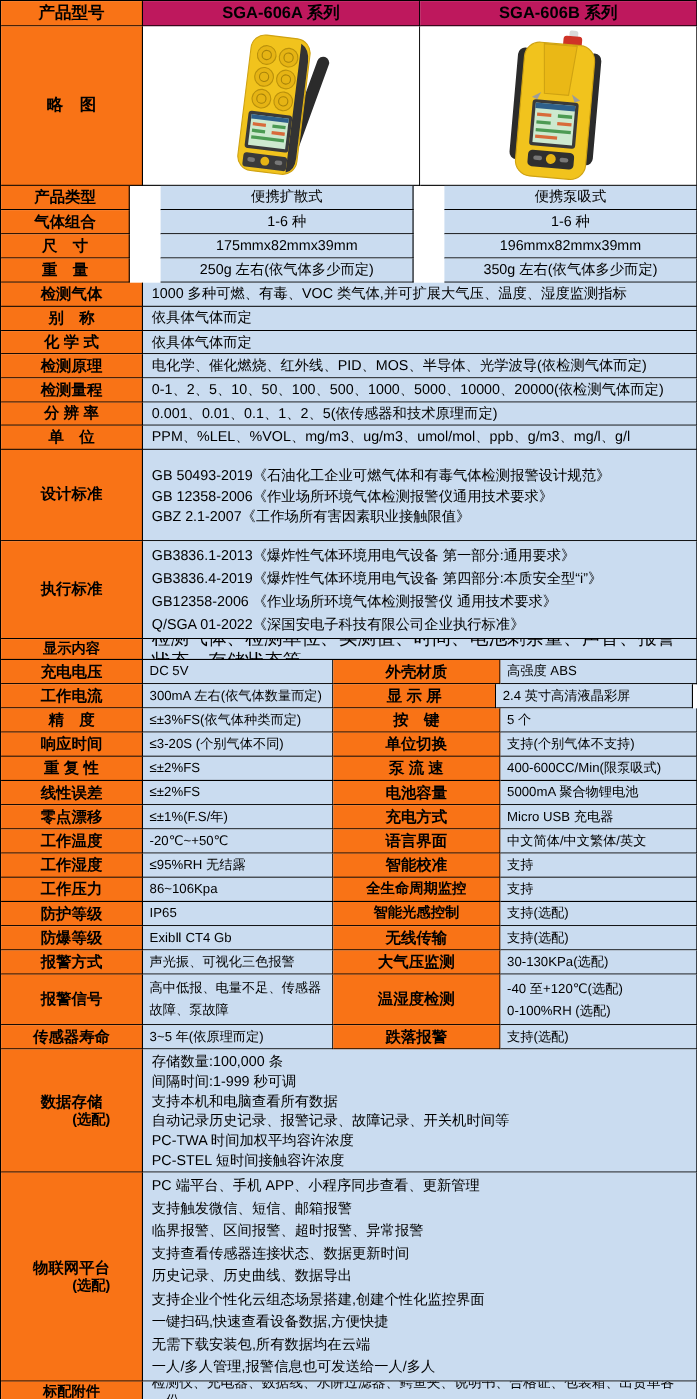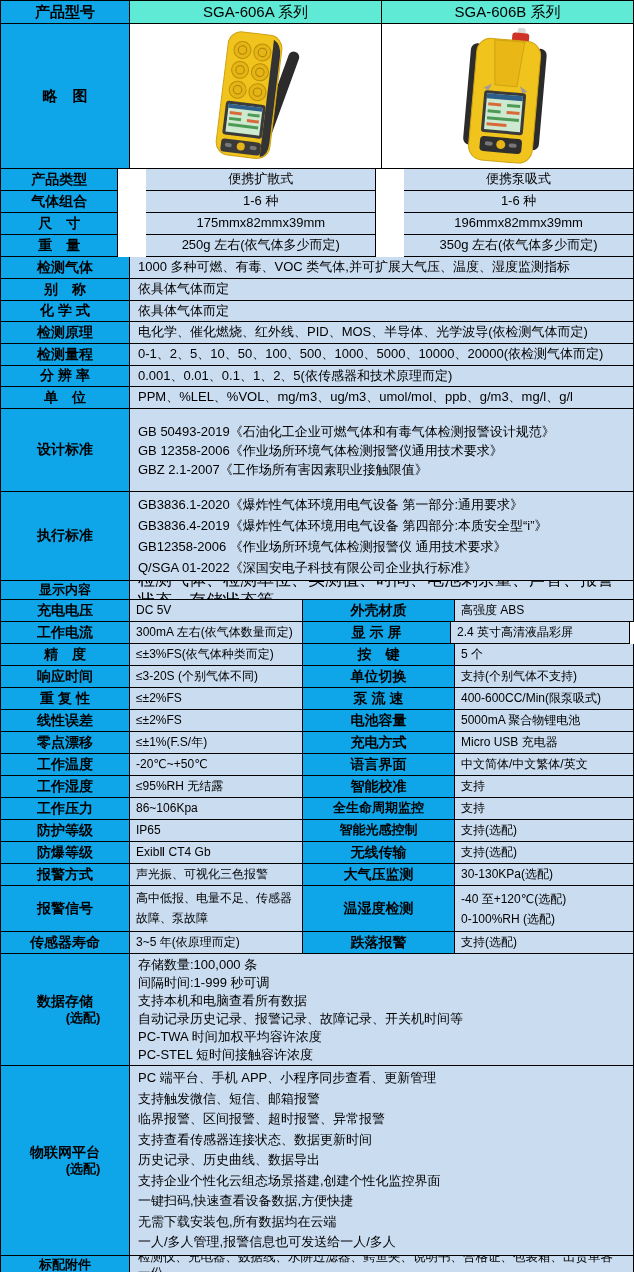--- a/index.html
+++ b/index.html
@@ -2,35 +2,35 @@
 <html><head>
 <meta charset="utf-8">
 <style>
   html,body{margin:0;padding:0;background:#fff;}
   body{font-family:"Liberation Sans","DejaVu Sans",sans-serif;color:#000;}
   .sheet{width:634px;height:1272px;box-sizing:border-box;background:#fff;}
   .tbl{width:634px;box-sizing:border-box;border-top:1px solid #000;border-left:1px solid #000;}
   .row{display:flex;}
   .c{box-sizing:border-box;border-right:1px solid #000;border-bottom:1px solid #000;
      display:flex;align-items:center;overflow:hidden;line-height:1.25;}
-  .lbl{width:129px;background:#0ea5e9;font-weight:bold;font-size:14px;
+  .lbl{width:129px;background:#f97316;font-weight:bold;font-size:14px;
        justify-content:center;text-align:center;flex-direction:column;}
   .lbl .l2{font-size:13px;padding-left:36px;}
   .val{background:#cadcf0;font-size:13px;justify-content:flex-start;padding:0 8px;}
   .vctr{justify-content:center;padding:0 4px;text-align:center;margin-left:28px;}
   .w252{width:252px;}
   .w504{width:504px;}
   .w173{width:173px;}
   .w152{width:152px;}
   .w179{width:179px;}
   .q{font-size:12px;padding:0 6px;}
   .multi{flex-direction:column;align-items:flex-start;justify-content:center;padding:3px 8px;}
   .multi div{width:100%;}
   .imgcell{background:#fff;justify-content:center;align-items:center;}
-  .hdr{font-size:15px;font-weight:normal;justify-content:center;background:#5eead4;}
+  .hdr{font-size:15px;font-weight:bold;justify-content:center;background:#be185d;}
   .hlbl{font-size:15px;}
 </style>
 </head>
 <body>
 
 <div class="sheet">
   <div class="tbl">
 
     <div class="row" style="height:23px">
       <div class="c lbl hlbl" style="height:23px">产品型号</div>
@@ -161,21 +161,21 @@
       <div class="c val w504 multi" style="line-height:19px">
         <div>GB 50493-2019《石油化工企业可燃气体和有毒气体检测报警设计规范》</div>
         <div>GB 12358-2006《作业场所环境气体检测报警仪通用技术要求》</div>
         <div>GBZ 2.1-2007《工作场所有害因素职业接触限值》</div>
       </div>
     </div>
 
     <div class="row" style="height:89px">
       <div class="c lbl" style="height:89px">执行标准</div>
       <div class="c val w504 multi" style="line-height:21px">
-        <div>GB3836.1-2020《爆炸性气体环境用电气设备 第一部分:通用要求》</div>
+        <div>GB3836.1-2013《爆炸性气体环境用电气设备 第一部分:通用要求》</div>
         <div>GB3836.4-2019《爆炸性气体环境用电气设备 第四部分:本质安全型“i”》</div>
         <div>GB12358-2006 《作业场所环境气体检测报警仪 通用技术要求》</div>
         <div>Q/SGA 01-2022《深国安电子科技有限公司企业执行标准》</div>
       </div>
     </div>
 
     <div class="row" style="height:19px">
       <div class="c lbl" style="font-size:13px">显示内容</div>
       <div class="c val w504" style="font-size:17px">检测气体、检测单位、实测值、时间、电池剩余量、声音、报警状态、存储状态等</div>
     </div>

